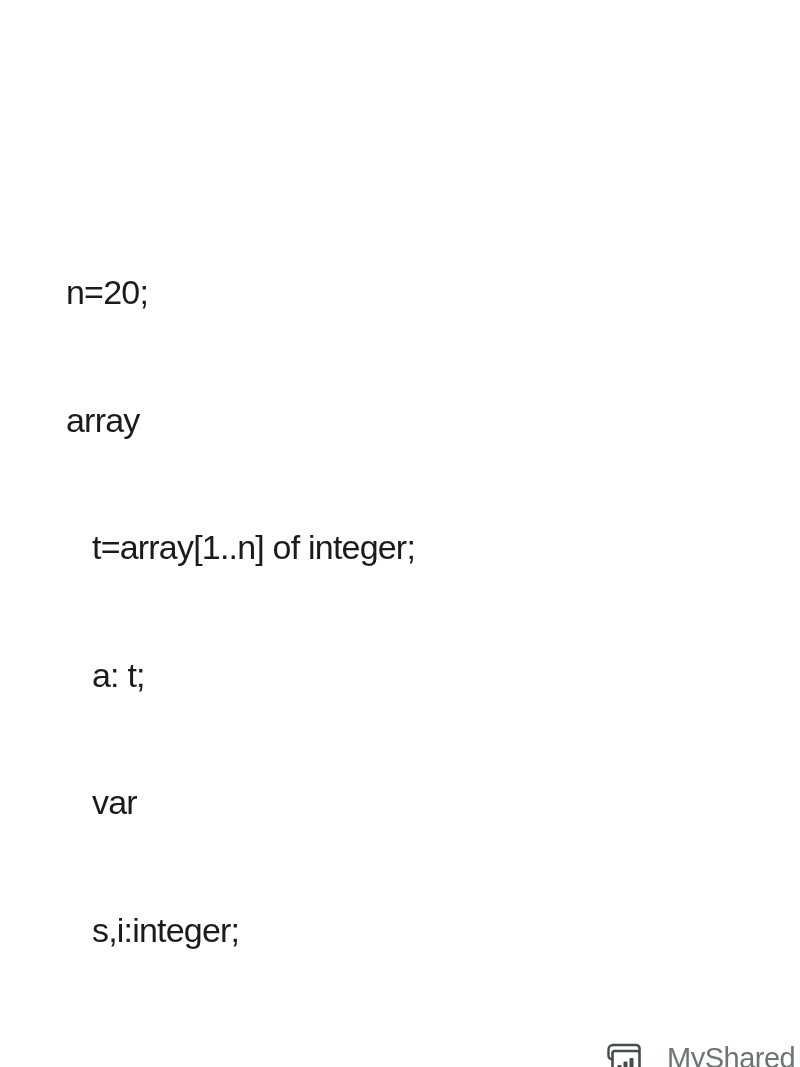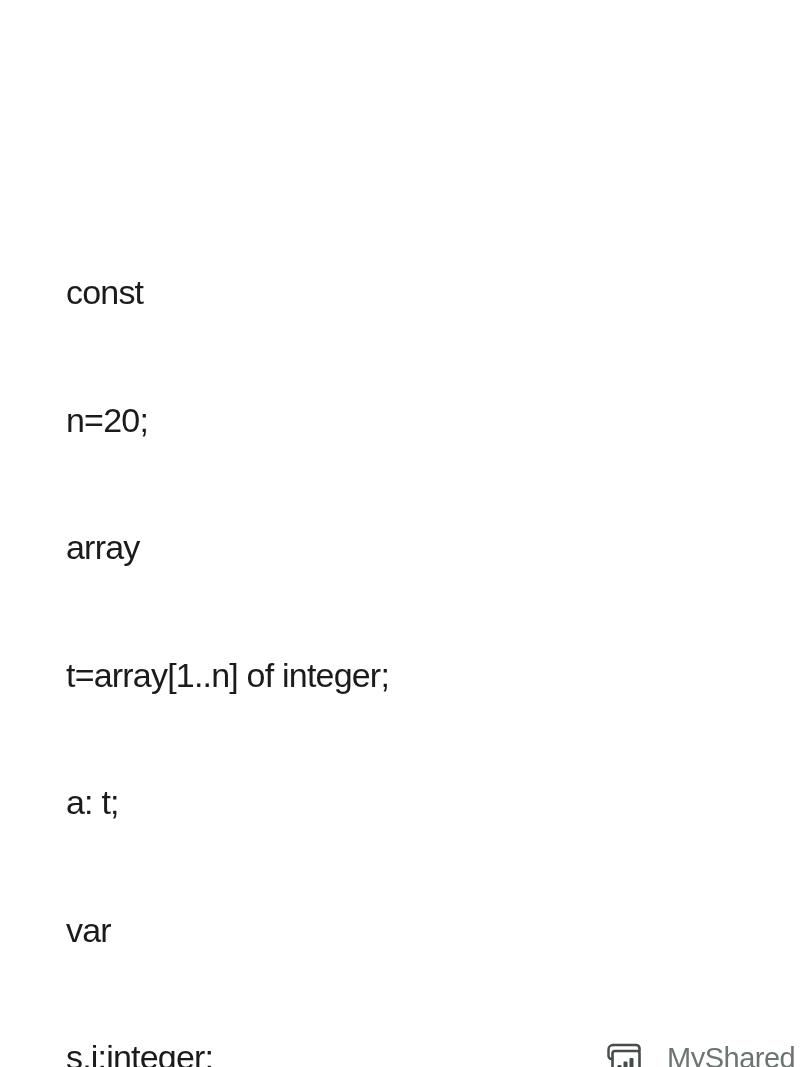--- a/index.html
+++ b/index.html
@@ -20,21 +20,21 @@
     left: 66px;
     top: 186px;
     font-size: 34px;
     line-height: 42.5px;
     letter-spacing: -0.8px;
     color: #1b1b1b;
     white-space: pre;
   }
   .code-line { min-height: 42.5px; }
   .i0 { margin-left: 0; }
-  .i1 { }
+  .i1 { margin-left: 26px; }
 
   .watermark {
     position: absolute;
     left: 604px;
     top: 1042px;
     display: flex;
     gap: 23px;
   }
   .watermark .icon {
     width: 40px;
@@ -47,21 +47,20 @@
     color: #6d7571;
     white-space: nowrap;
   }
 </style>
 </head>
 <body>
 
 <div class="slide">
 
   <div class="code-block">
-    <div class="code-line i0">const</div>
     <div class="code-line i0">n=20;</div>
     <div class="code-line i0">array</div>
     <div class="code-line i1">t=array[1..n] of integer;</div>
     <div class="code-line i1">a: t;</div>
     <div class="code-line i1">var</div>
     <div class="code-line i1">s,i:integer;</div>
     
     
     
     

